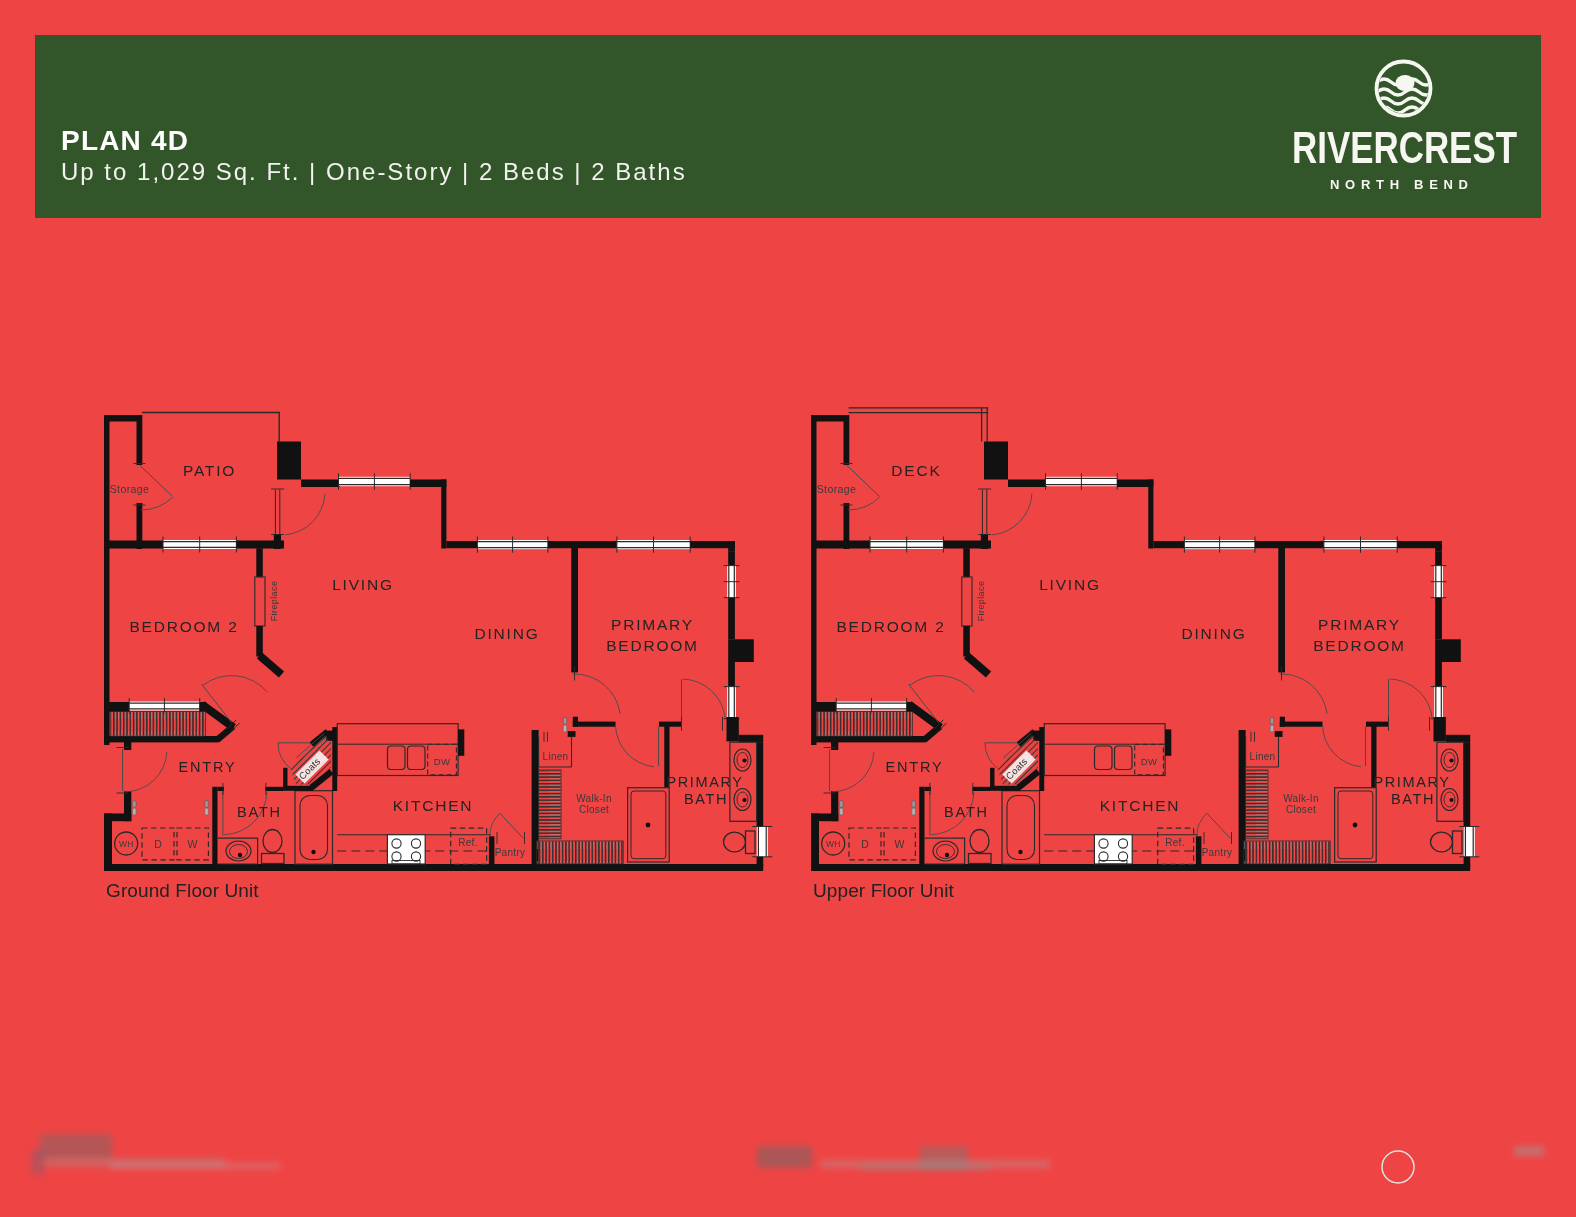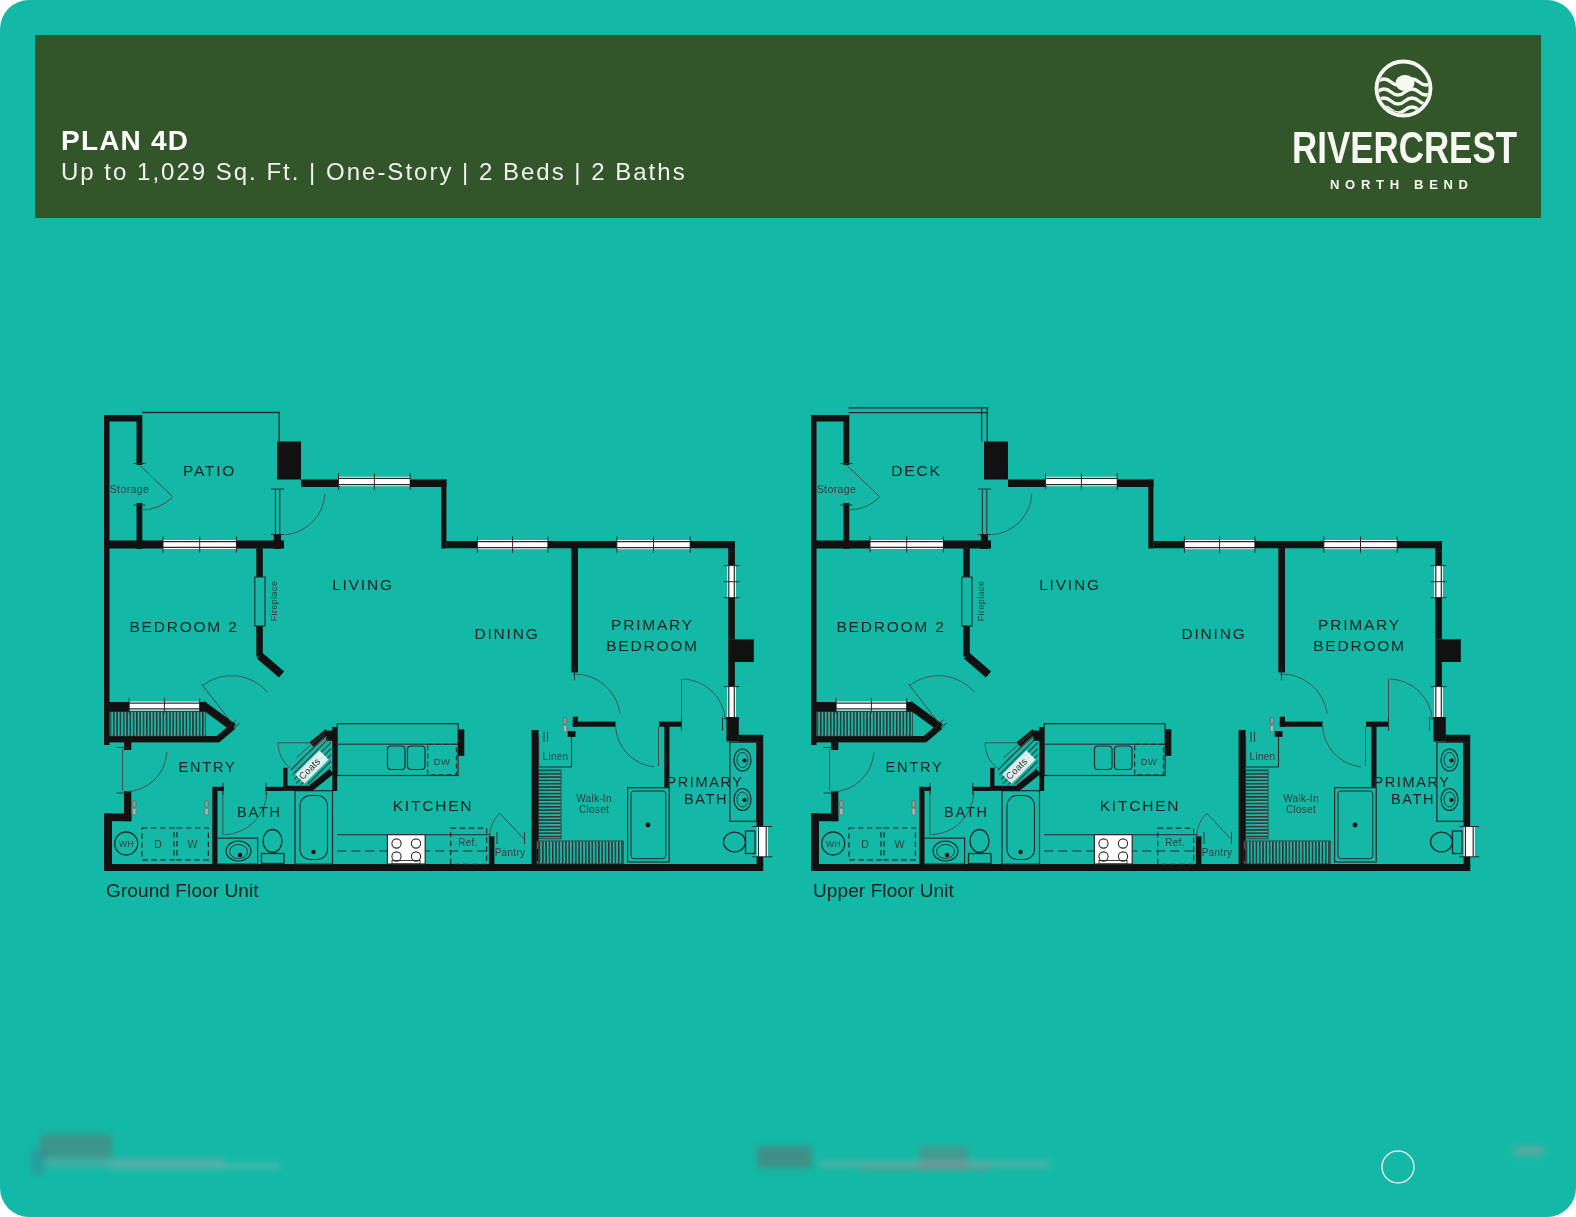--- a/index.html
+++ b/index.html
@@ -1,14 +1,14 @@
 <!DOCTYPE html>
 <html><head><meta charset="utf-8"><style>
 html,body{margin:0;padding:0;background:#ffffff;}
-#page{position:relative;width:1576px;height:1217px;background:#14b8a6;overflow:hidden;border-radius:29px;}
+#page{position:relative;width:1576px;height:1217px;background:#ef4444;overflow:hidden;}
 </style></head><body>
 <div id="page">
 <svg width="1576" height="1217" viewBox="0 0 1576 1217">
 <defs>
 <pattern id="vh" width="3.3" height="26" patternUnits="userSpaceOnUse">
 <path d="M1.6 0 L1.6 26" stroke="#2f2f2f" stroke-width="1.5"></path>
 <path d="M3.1 3 L3.1 17" stroke="#9a9a9a" stroke-width="0.6"></path>
 </pattern>
 <pattern id="hh" width="26" height="3.3" patternUnits="userSpaceOnUse">
 <path d="M0 1.6 L26 1.6" stroke="#2f2f2f" stroke-width="1.5"></path>

